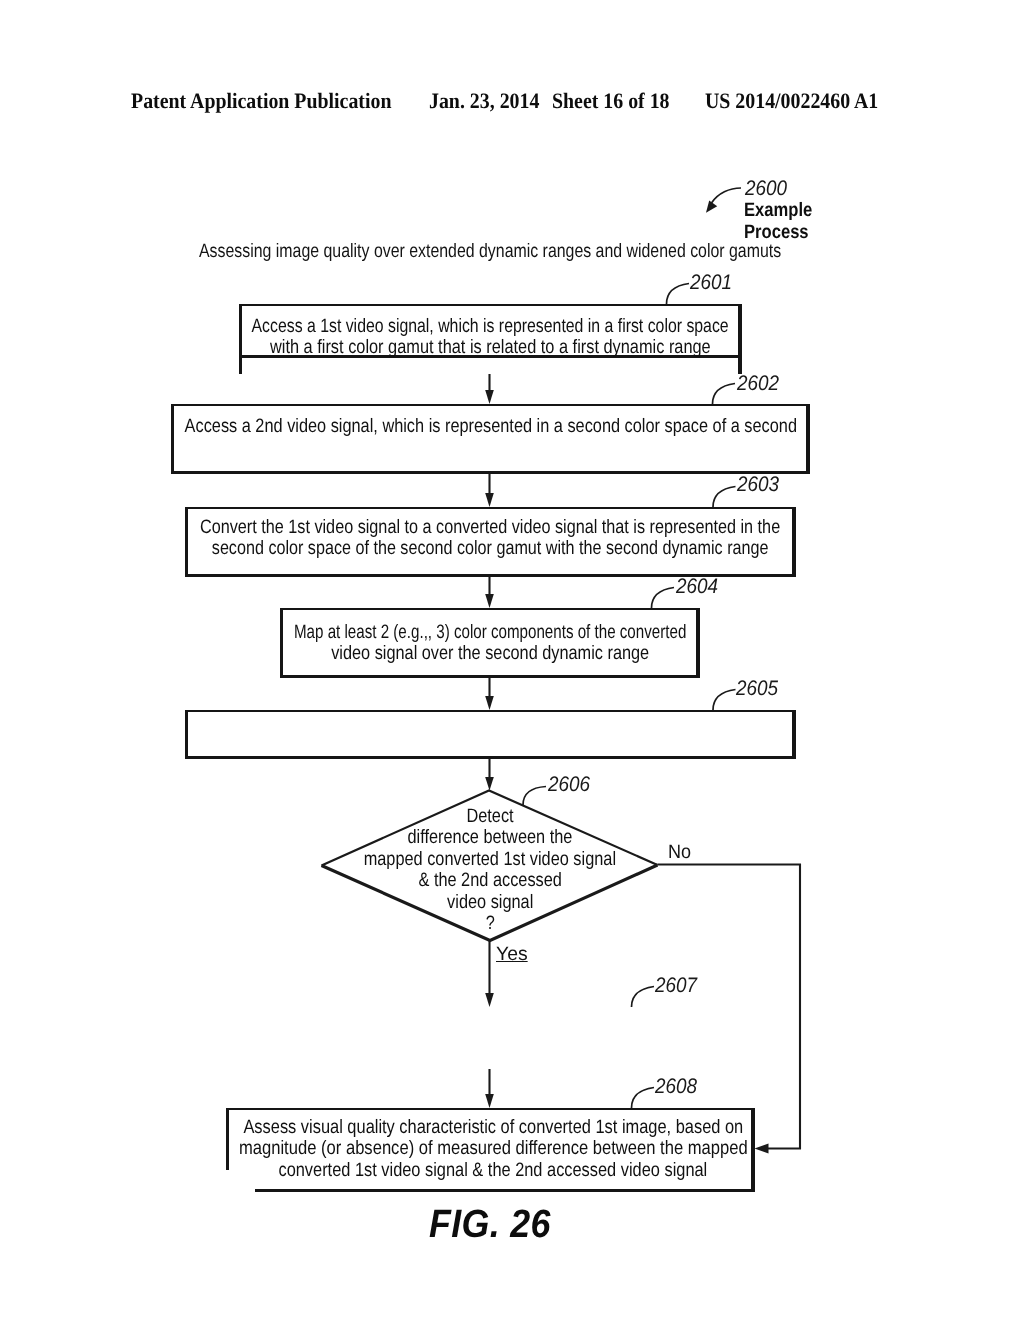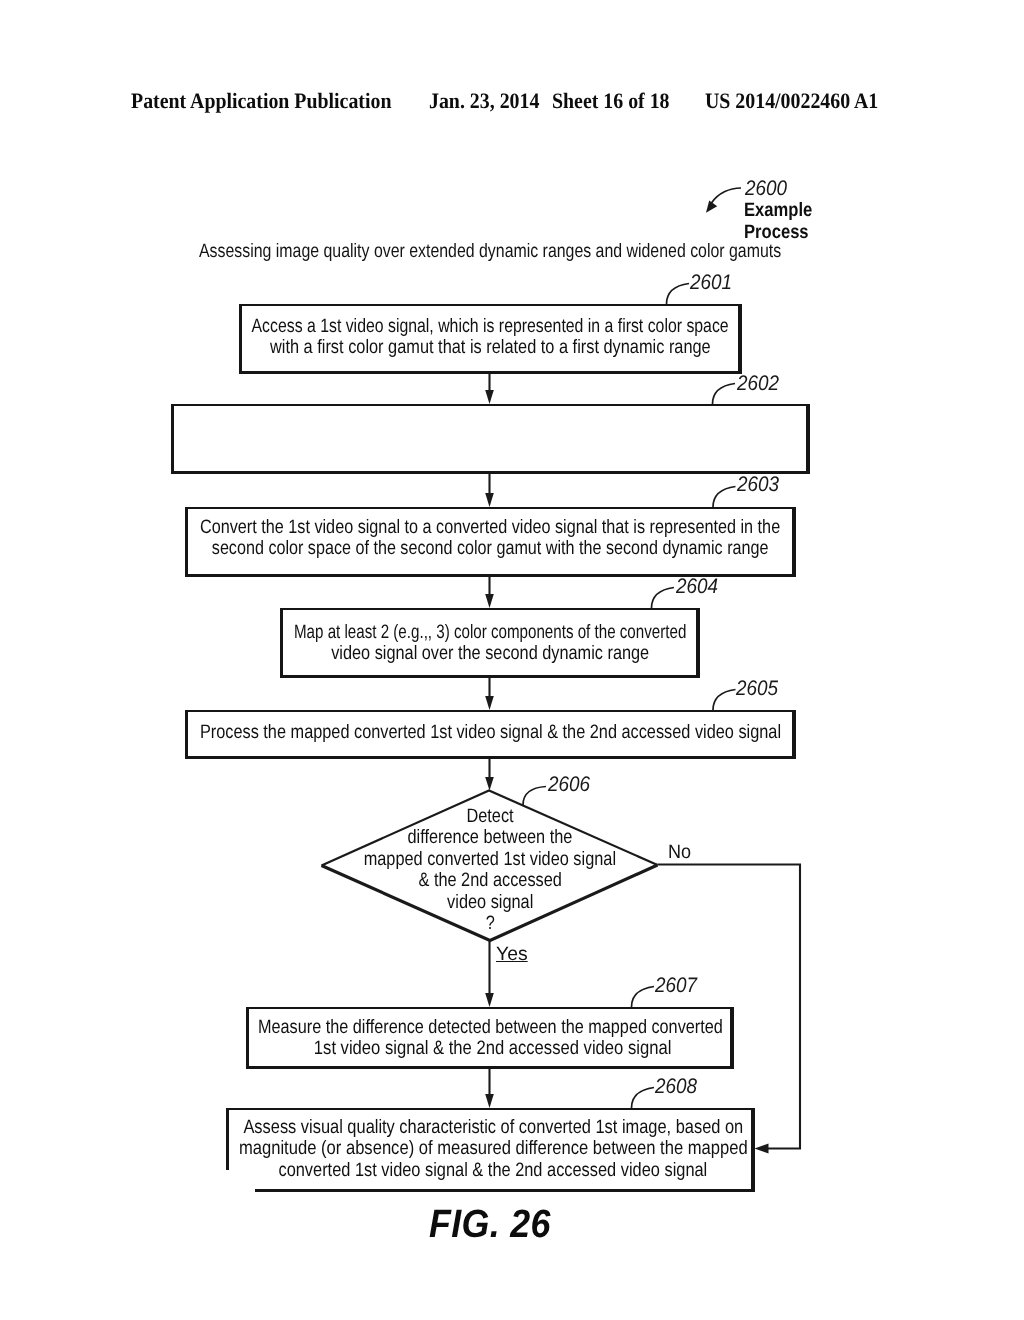--- a/index.html
+++ b/index.html
@@ -69,38 +69,39 @@
 </div>
 
 <div id="chart">
 
   <span class="reflabel" style="left:745px;top:177px;">2600</span>
   <span class="toplabel" style="left:744px;top:200px;">Example</span>
   <span class="toplabel" style="left:744px;top:222px;">Process</span>
 
   <span class="subtitle" style="left:199px;top:241px;">Assessing image quality over extended dynamic ranges and widened color gamuts</span>
 
-  <div class="node" style="left:239px;top:304px;width:503px;height:70px;">
+  <div class="node" style="left:239px;top:304px;width:503px;height:54px;">
     <div class="edge-t" style="width:503px;"></div>
     <div class="edge-b" style="width:503px;"></div>
     <div class="edge-l" style="height:70px;"></div>
     <div class="edge-r" style="height:70px;"></div>
     <div class="nodetext" style="top:12px;">
       <div class="text-line"><span style="--sx:0.8168;">Access a 1st video signal, which is represented in a first color space</span></div>
       <div class="text-line"><span style="--sx:0.8431;">with a first color gamut that is related to a first dynamic range</span></div>
     </div>
   </div>
   <span class="reflabel" style="left:690px;top:271px;">2601</span>
 
   <div class="node" style="left:171px;top:404px;width:639px;height:70px;">
     <div class="edge-t" style="width:639px;"></div>
     <div class="edge-b" style="width:639px;"></div>
     <div class="edge-l" style="height:70px;"></div>
     <div class="edge-r" style="height:70px;"></div>
     <div class="nodetext" style="top:12px;">
+      <div class="text-line"><span style="--sx:0.8416;">Access a 2nd video signal, which is represented in a second color space of a second</span></div>
     </div>
   </div>
   <span class="reflabel" style="left:737px;top:372px;">2602</span>
 
   <div class="node" style="left:185px;top:507px;width:611px;height:70px;">
     <div class="edge-t" style="width:611px;"></div>
     <div class="edge-b" style="width:611px;"></div>
     <div class="edge-l" style="height:70px;"></div>
     <div class="edge-r" style="height:70px;"></div>
     <div class="nodetext" style="top:10px;">
@@ -120,48 +121,35 @@
       <div class="text-line"><span style="--sx:0.8405;">video signal over the second dynamic range</span></div>
     </div>
   </div>
   <span class="reflabel" style="left:676px;top:575px;">2604</span>
 
   <div class="node" style="left:185px;top:710px;width:611px;height:49px;">
     <div class="edge-t" style="width:611px;"></div>
     <div class="edge-b" style="width:611px;"></div>
     <div class="edge-l" style="height:49px;"></div>
     <div class="edge-r" style="height:49px;"></div>
-    <div class="nodetext" style="top:12px;">
-      <div class="text-line"><span style="--sx:0.8411;">Process the mapped converted 1st video signal &amp; the 2nd accessed video signal</span></div>
-    </div>
   </div>
   <span class="reflabel" style="left:736px;top:677px;">2605</span>
 
   <div class="nodetext" style="left:490px;top:806px;">
     <div class="text-line"><span style="--sx:0.8421;">Detect</span></div>
     <div class="text-line"><span style="--sx:0.8421;">difference between the</span></div>
     <div class="text-line"><span style="--sx:0.8421;">mapped converted 1st video signal</span></div>
     <div class="text-line"><span style="--sx:0.8421;">&amp; the 2nd accessed</span></div>
     <div class="text-line"><span style="--sx:0.8421;">video signal</span></div>
     <div class="text-line"><span style="--sx:0.8421;">?</span></div>
   </div>
   <span class="reflabel" style="left:548px;top:773px;">2606</span>
   <span class="branchlabel" style="left:668px;top:842px;--sx:0.93;">No</span>
   <span class="branchlabel" style="left:496px;top:944px;text-decoration:underline;--sx:1.0;">Yes</span>
 
-  <div class="node" style="left:246px;top:1007px;width:488px;height:62px;">
-    <div class="edge-t" style="width:488px;"></div>
-    <div class="edge-b" style="width:488px;"></div>
-    <div class="edge-l" style="height:62px;"></div>
-    <div class="edge-r" style="height:62px;"></div>
-    <div class="nodetext" style="top:10px;">
-      <div class="text-line"><span style="--sx:0.8378;">Measure the difference detected between the mapped converted</span></div>
-      <div class="text-line"><span style="--sx:0.8570;margin-left:6px;">1st video signal &amp; the 2nd accessed video signal</span></div>
-    </div>
-  </div>
   <span class="reflabel" style="left:655px;top:974px;">2607</span>
 
   <div class="node" style="left:226px;top:1108px;width:529px;height:84px;">
     <div class="edge-t" style="left:0px;width:529px;"></div>
     <div class="edge-b" style="left:29px;width:500px;"></div>
     <div class="edge-l" style="height:62px;"></div>
     <div class="edge-r" style="top:0px;height:84px;"></div>
     <div class="nodetext" style="top:9px;margin-left:-457.5px;">
       <div class="text-line"><span style="--sx:0.8462;">Assess visual quality characteristic of converted 1st image, based on</span></div>
       <div class="text-line"><span style="--sx:0.8556;">magnitude (or absence) of measured difference between the mapped</span></div>

